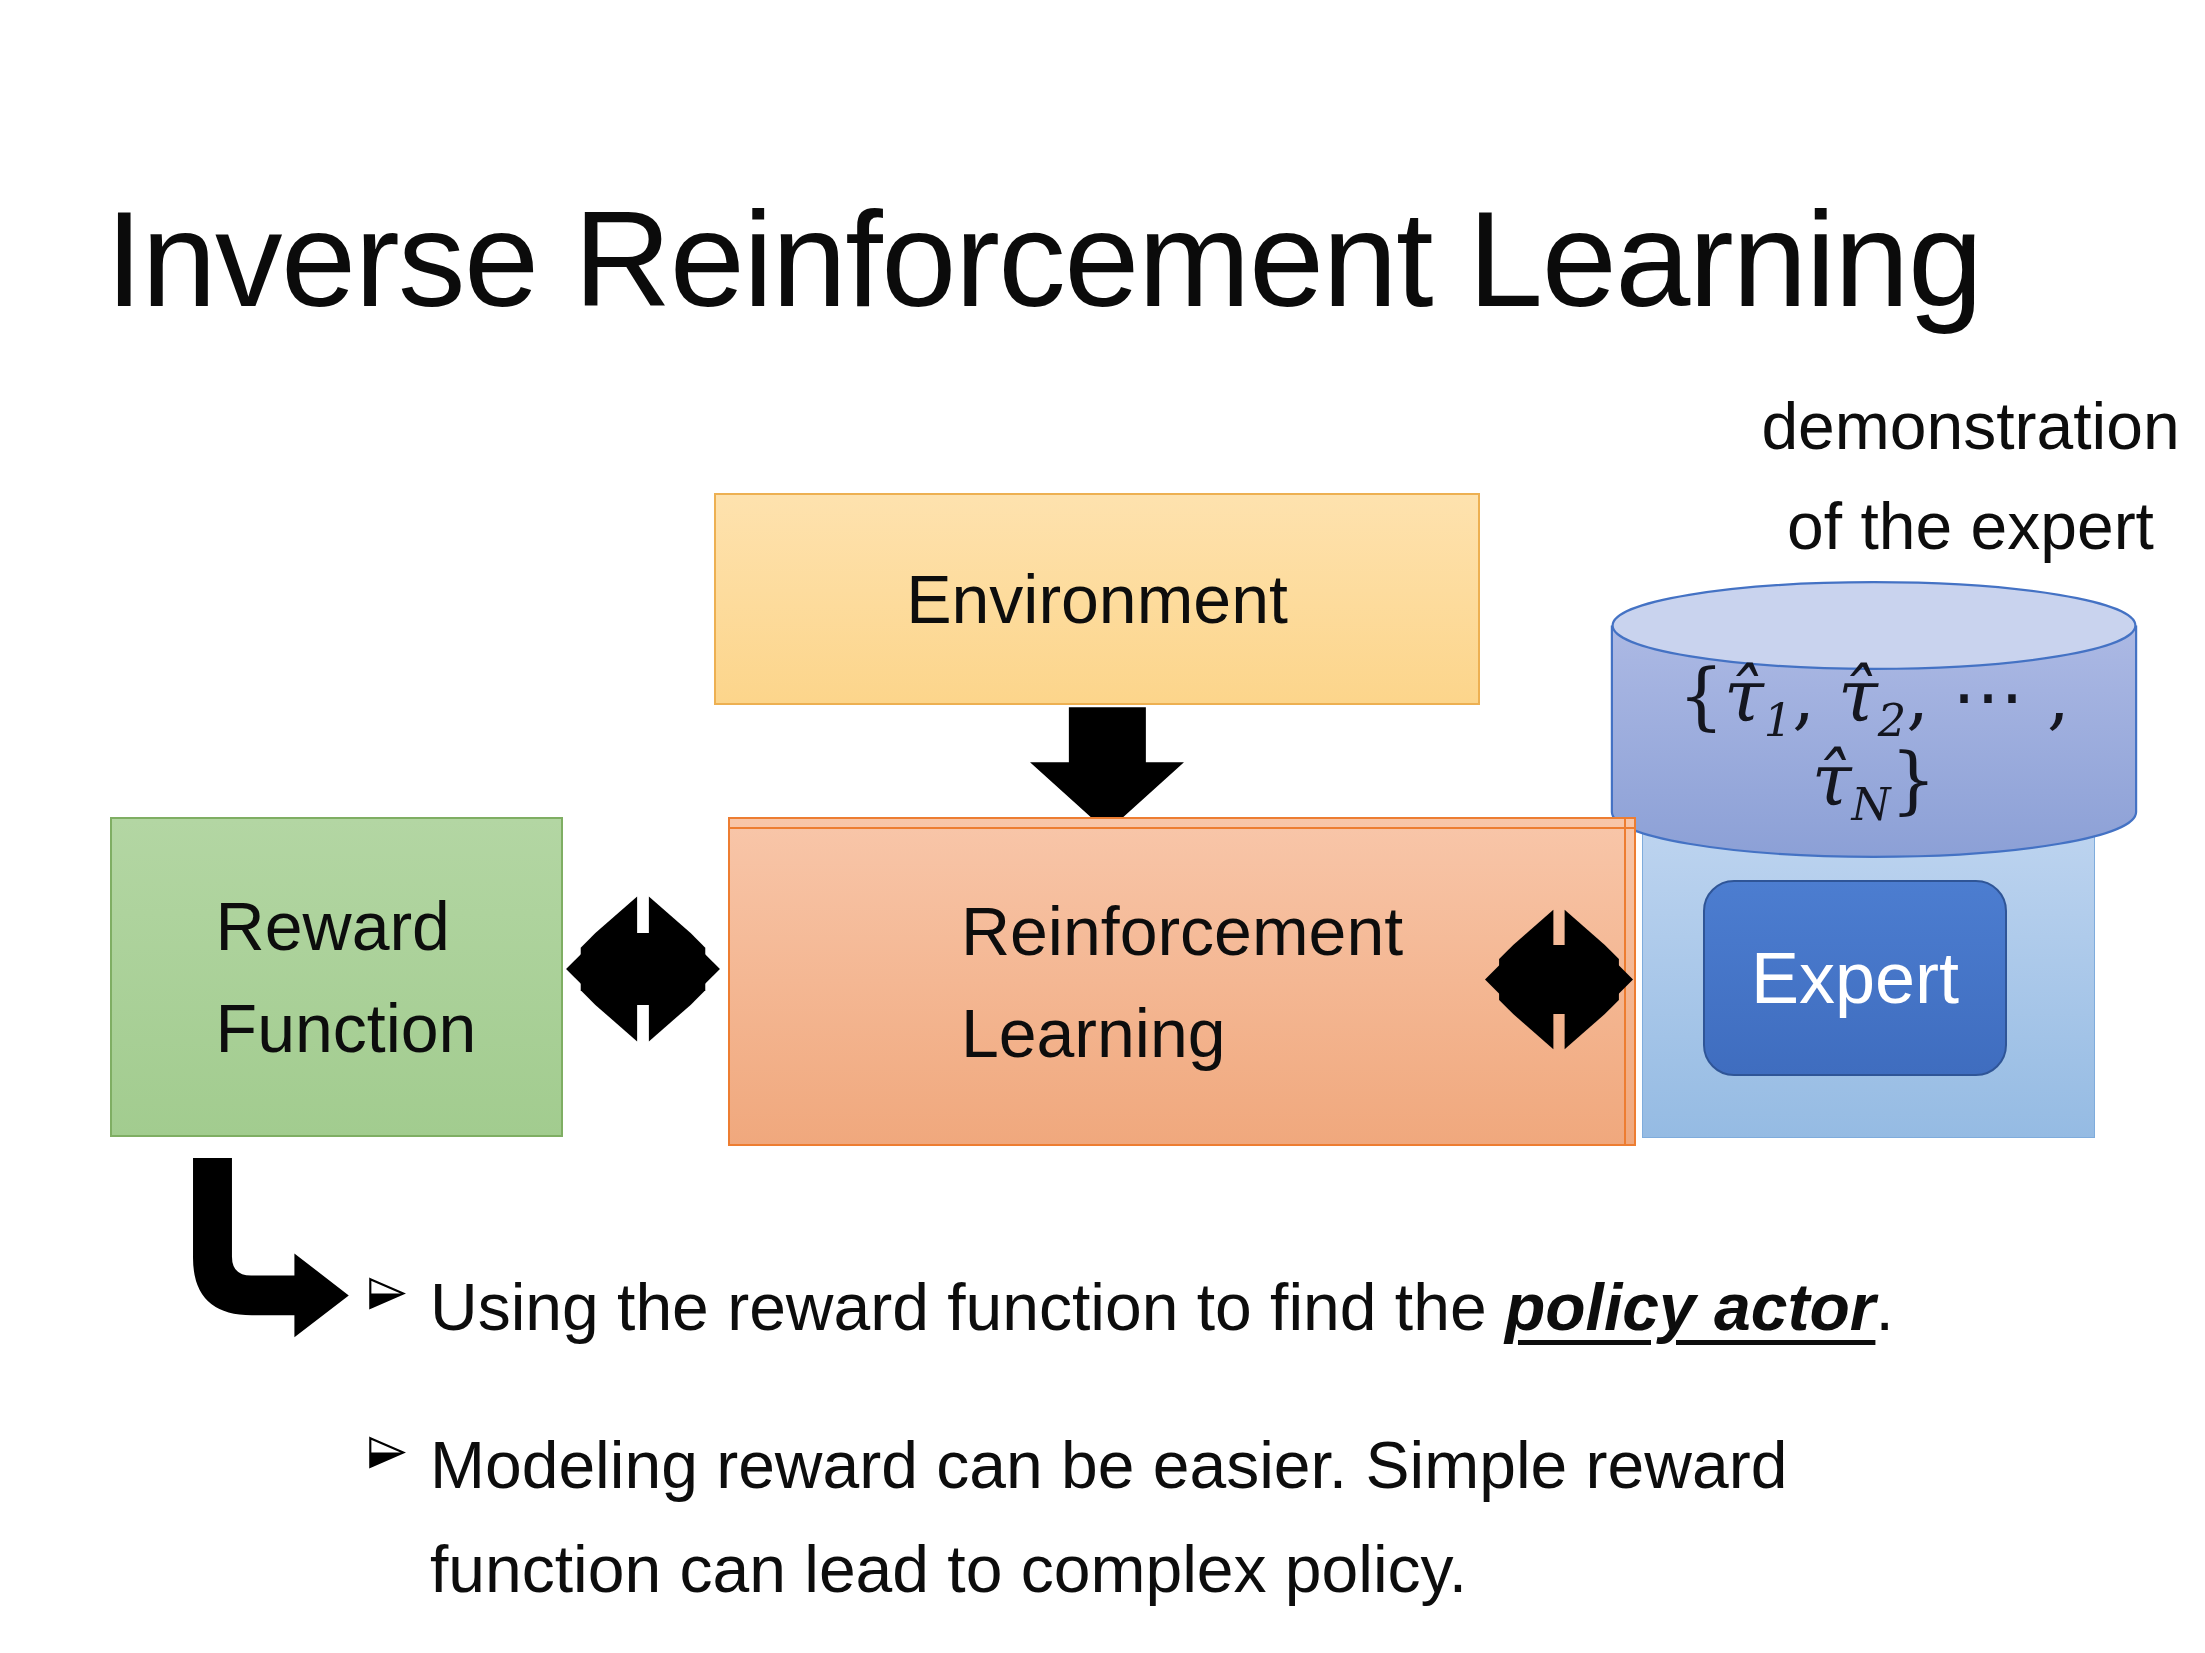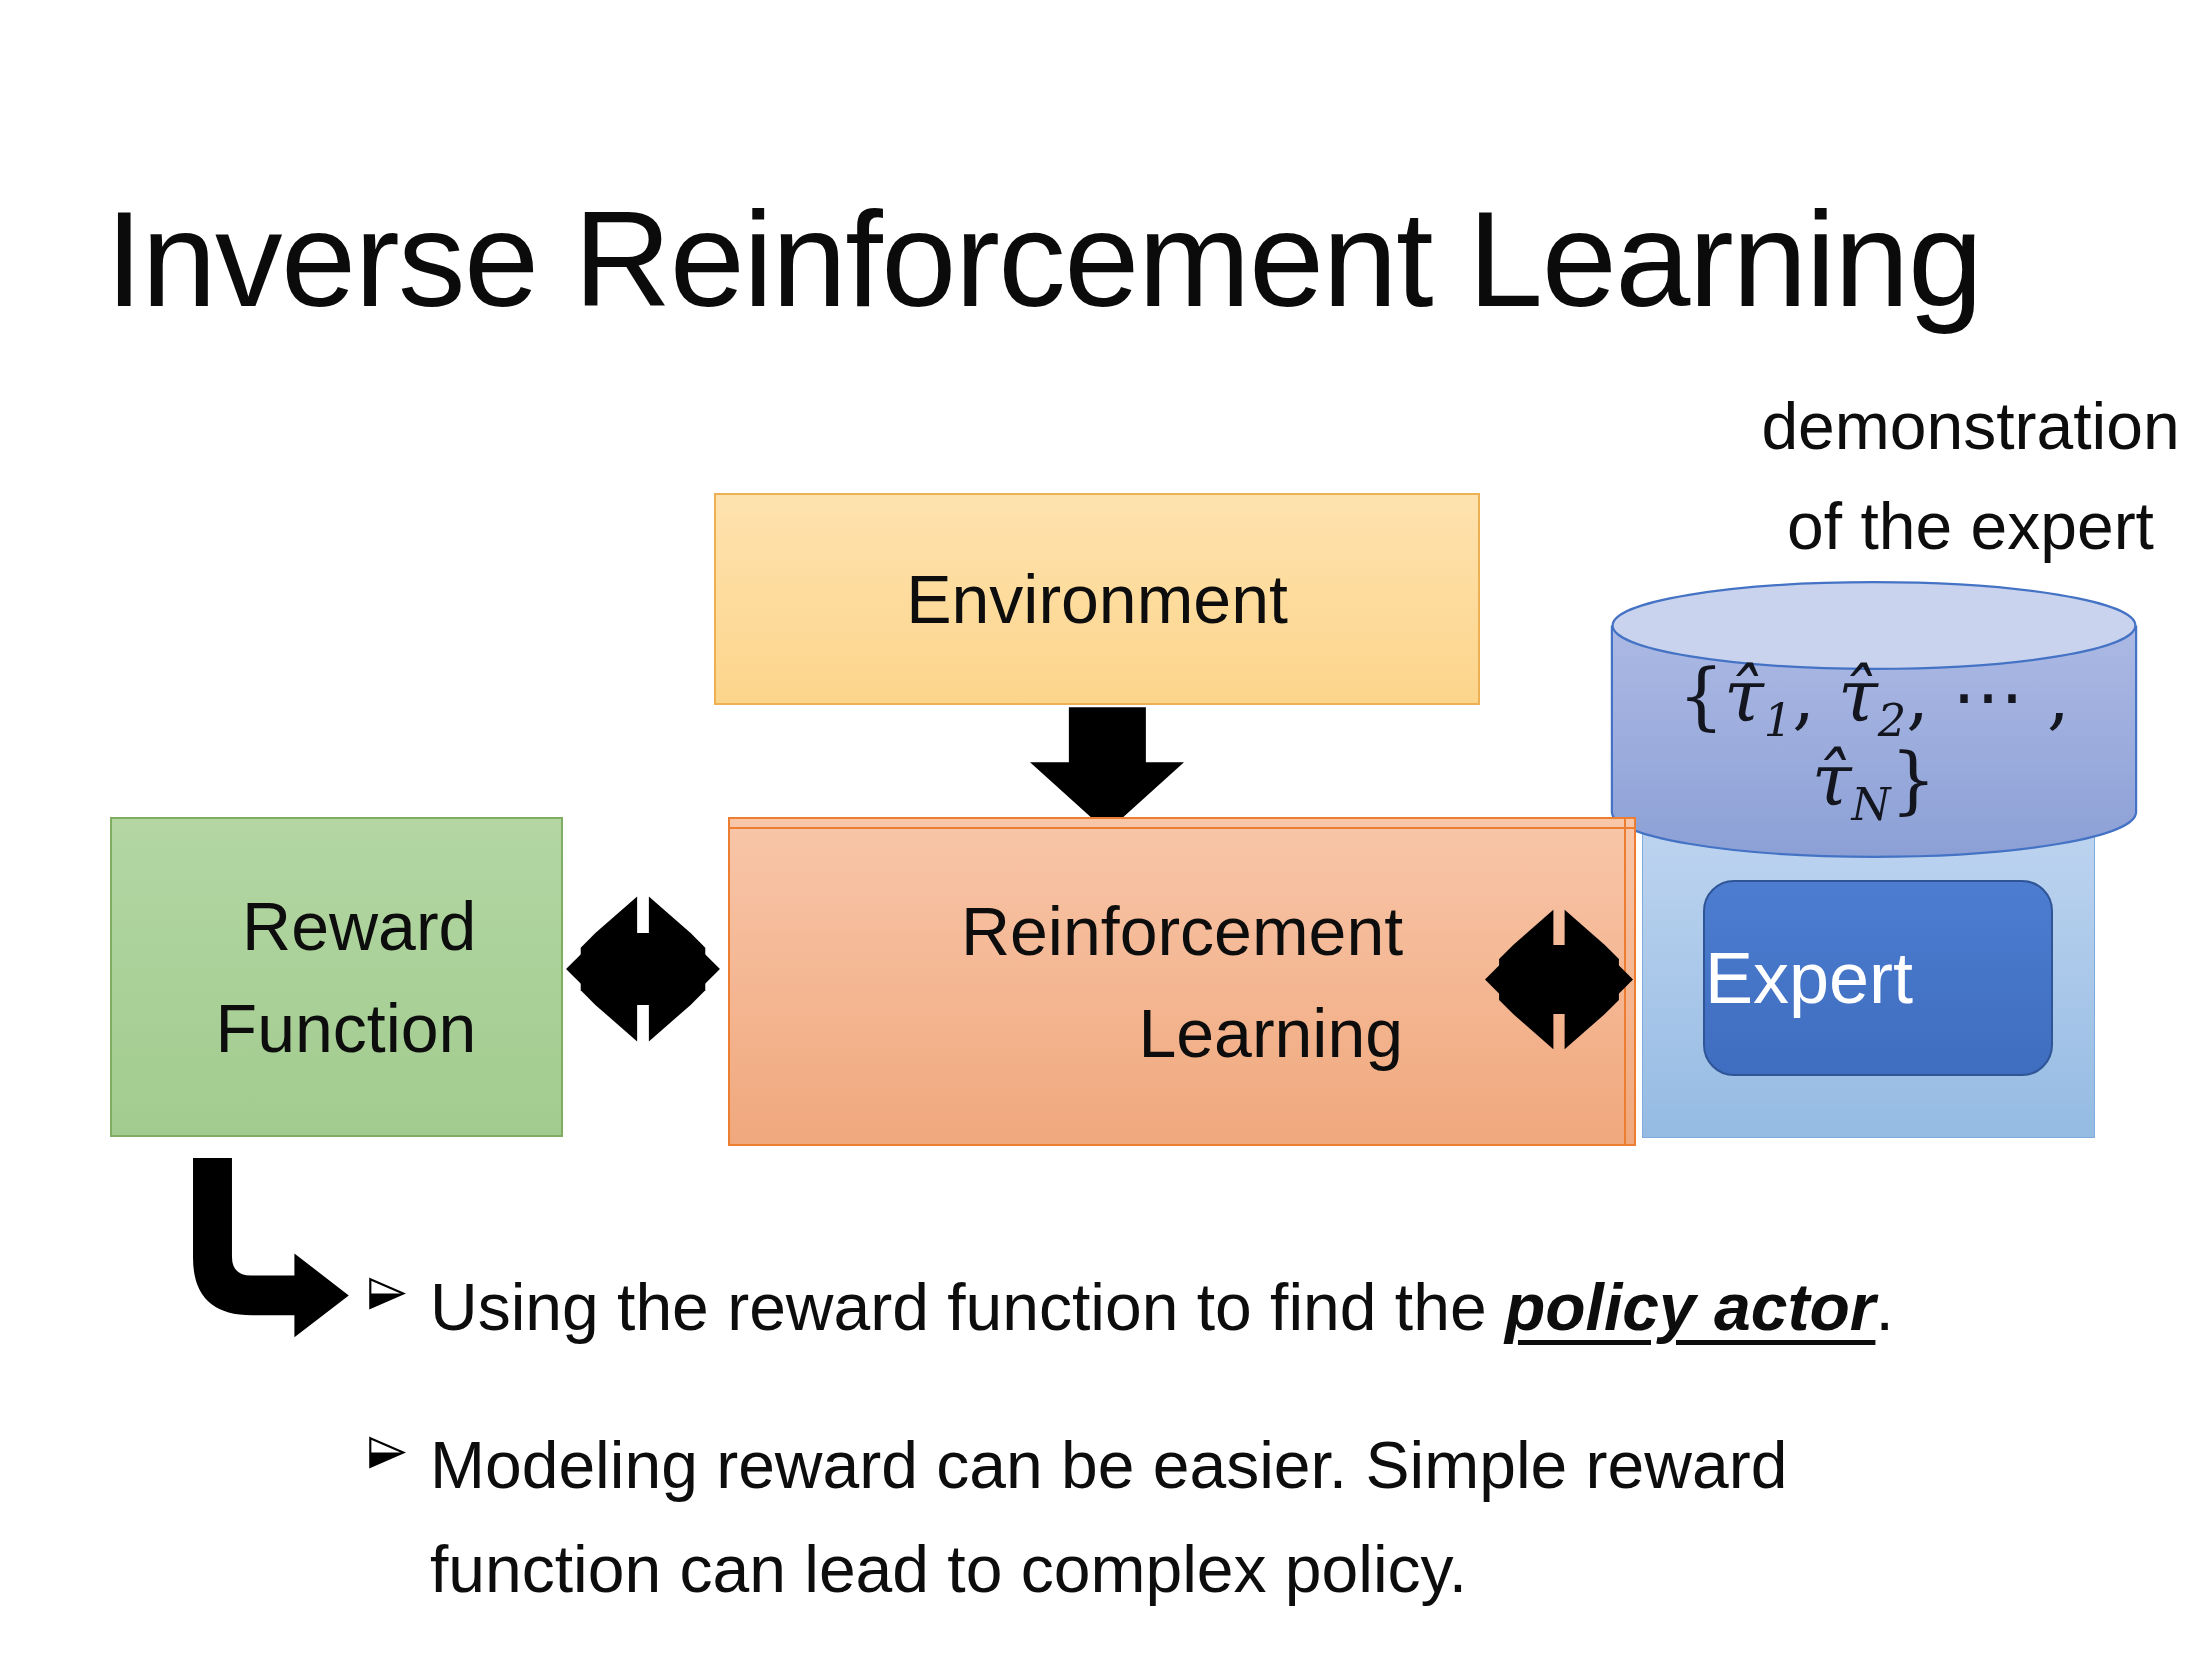--- a/index.html
+++ b/index.html
@@ -6,45 +6,45 @@
   .stage{position:relative;width:2205px;height:1654px;background:#ffffff;overflow:hidden;
          font-family:"Liberation Sans",sans-serif;color:#0d0d0d;margin-top:14px;}
   .abs{position:absolute;}
 
   .title{left:51px;top:168px;width:1985px;text-align:center;font-size:135px;line-height:1.15;
          color:#0b0b0b;letter-spacing:-1.5px;}
 
   .demo-label{left:1680px;top:362px;width:581px;text-align:center;font-size:66px;line-height:1.52;}
 
   .box{box-sizing:border-box;display:flex;align-items:center;justify-content:center;
-       text-align:right;font-size:68px;line-height:1.5;}
+       text-align:left;font-size:68px;line-height:1.5;}
   .env-box{left:714px;top:479px;width:766px;height:212px;
            background:linear-gradient(180deg,#FEE2AE 0%,#FCD58B 100%);
            border:2.2px solid #EDB052;}
   .reward-box{left:110px;top:803px;width:453px;height:320px;
            background:linear-gradient(180deg,#B3D6A3 0%,#A2CC8F 100%);
            border:2.2px solid #7FAE63;padding-left:19px;}
   .rl-box{left:728px;top:803px;width:908px;height:329px;
            background:linear-gradient(180deg,#F8C6A9 0%,#F0A87D 100%);
            border:2.2px solid #ED7D31;}
   .rl-line-top{left:0;top:8px;width:100%;height:0;border-top:2.2px solid #ED7D31;}
   .rl-line-right{top:0;right:8px;width:0;height:100%;border-left:2.2px solid #ED7D31;}
 
   .expert-container{left:1642px;top:798px;width:453px;height:326px;box-sizing:border-box;
            background:linear-gradient(180deg,#BFD5F0 0%,#95BBE3 100%);
            border:1.5px solid #7FACDC;}
   .cylinder{left:1610px;top:566px;width:528px;height:279px;}
   .cyl-math{left:1610px;top:646px;width:528px;text-align:center;font-size:72px;line-height:1;
            font-family:"DejaVu Serif",serif;color:#14161f;}
   .cyl-math .tau{font-style:italic;}
   .cyl-math sub{font-size:62%;font-style:italic;}
-  .expert-box{left:1703px;top:866px;width:350px;height:196px;box-sizing:border-box;
+  .expert-box{left:1703px;top:866px;width:304px;height:196px;box-sizing:border-box;
            background:linear-gradient(180deg,#4C7DD0 0%,#3F6DBF 100%);
            border:2.2px solid #2F5597;border-radius:31px;
-           display:flex;align-items:center;justify-content:flex-start;
+           display:flex;align-items:center;justify-content:center;
            color:#ffffff;font-size:72px;}
 
   .arrow-svg{display:block;}
   .bullet-row-icon{width:43px;height:43px;}
   .bullet-text{font-size:66px;line-height:1.58;}
   .b1{left:430px;top:1241px;width:1691px;}
   .b2{left:430px;top:1399px;width:1441px;}
   .em-seg{font-weight:bold;font-style:italic;text-decoration:underline;text-underline-offset:10.3px;
           text-decoration-thickness:5.1px;}
 </style>

